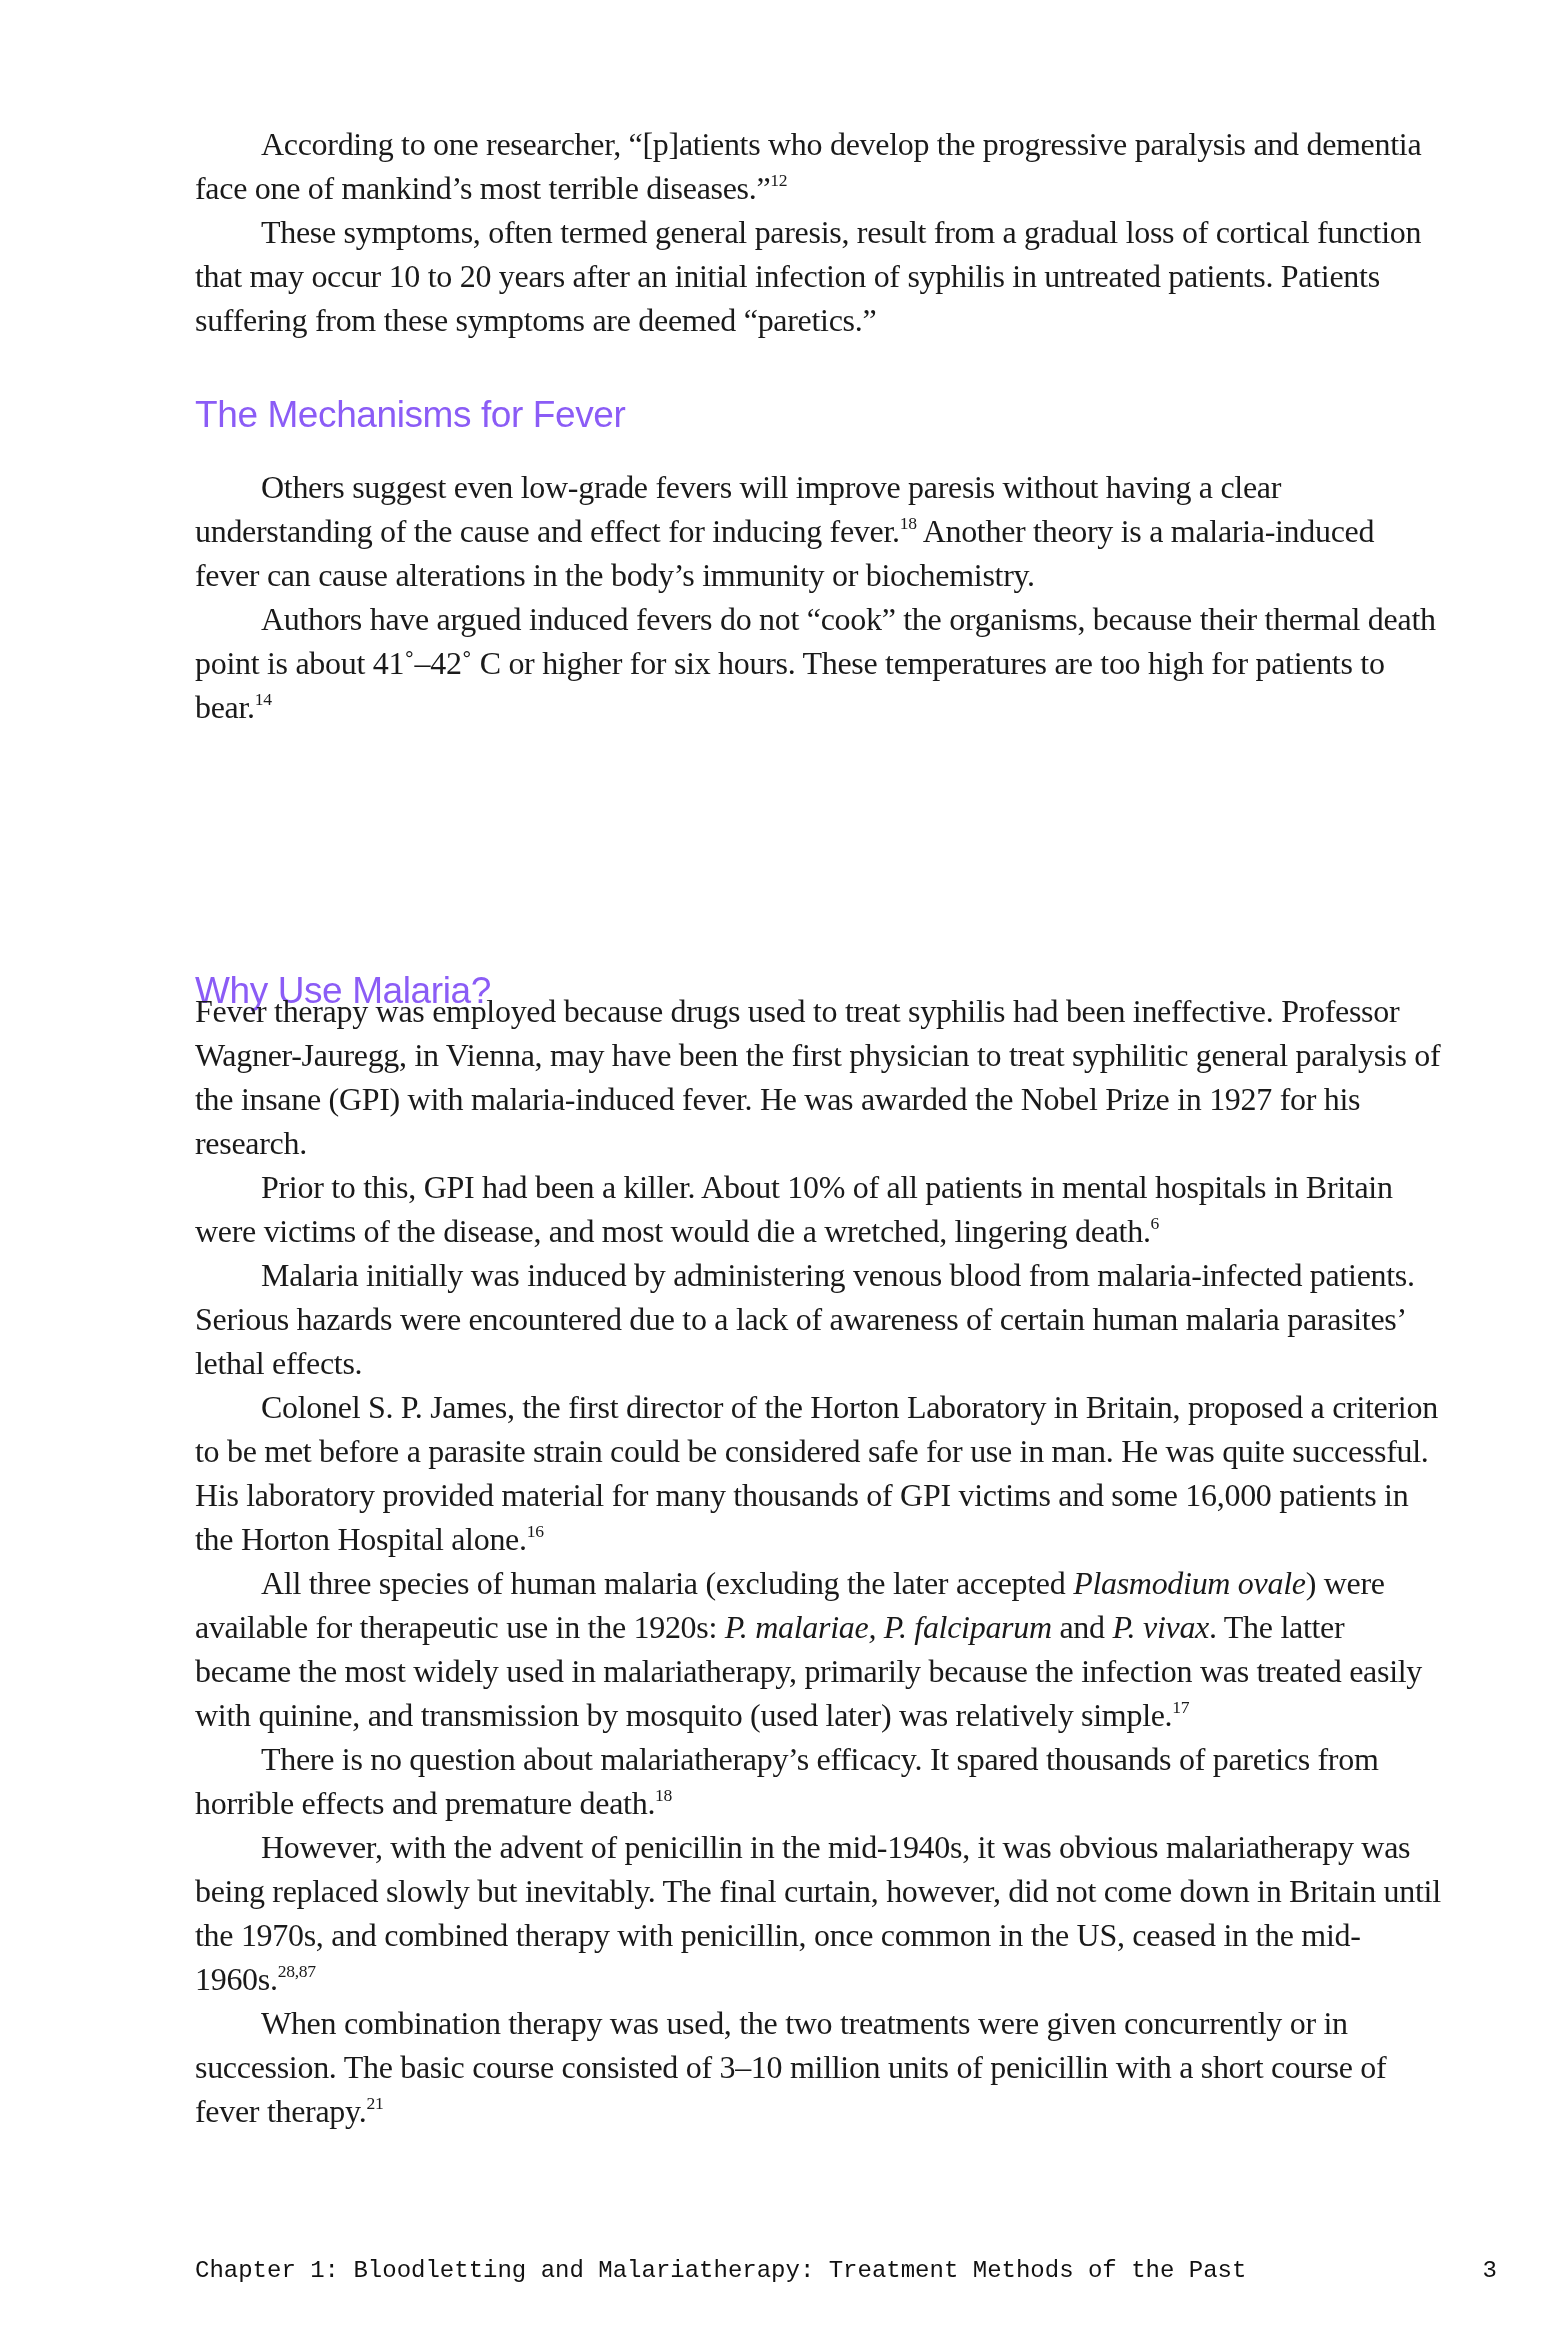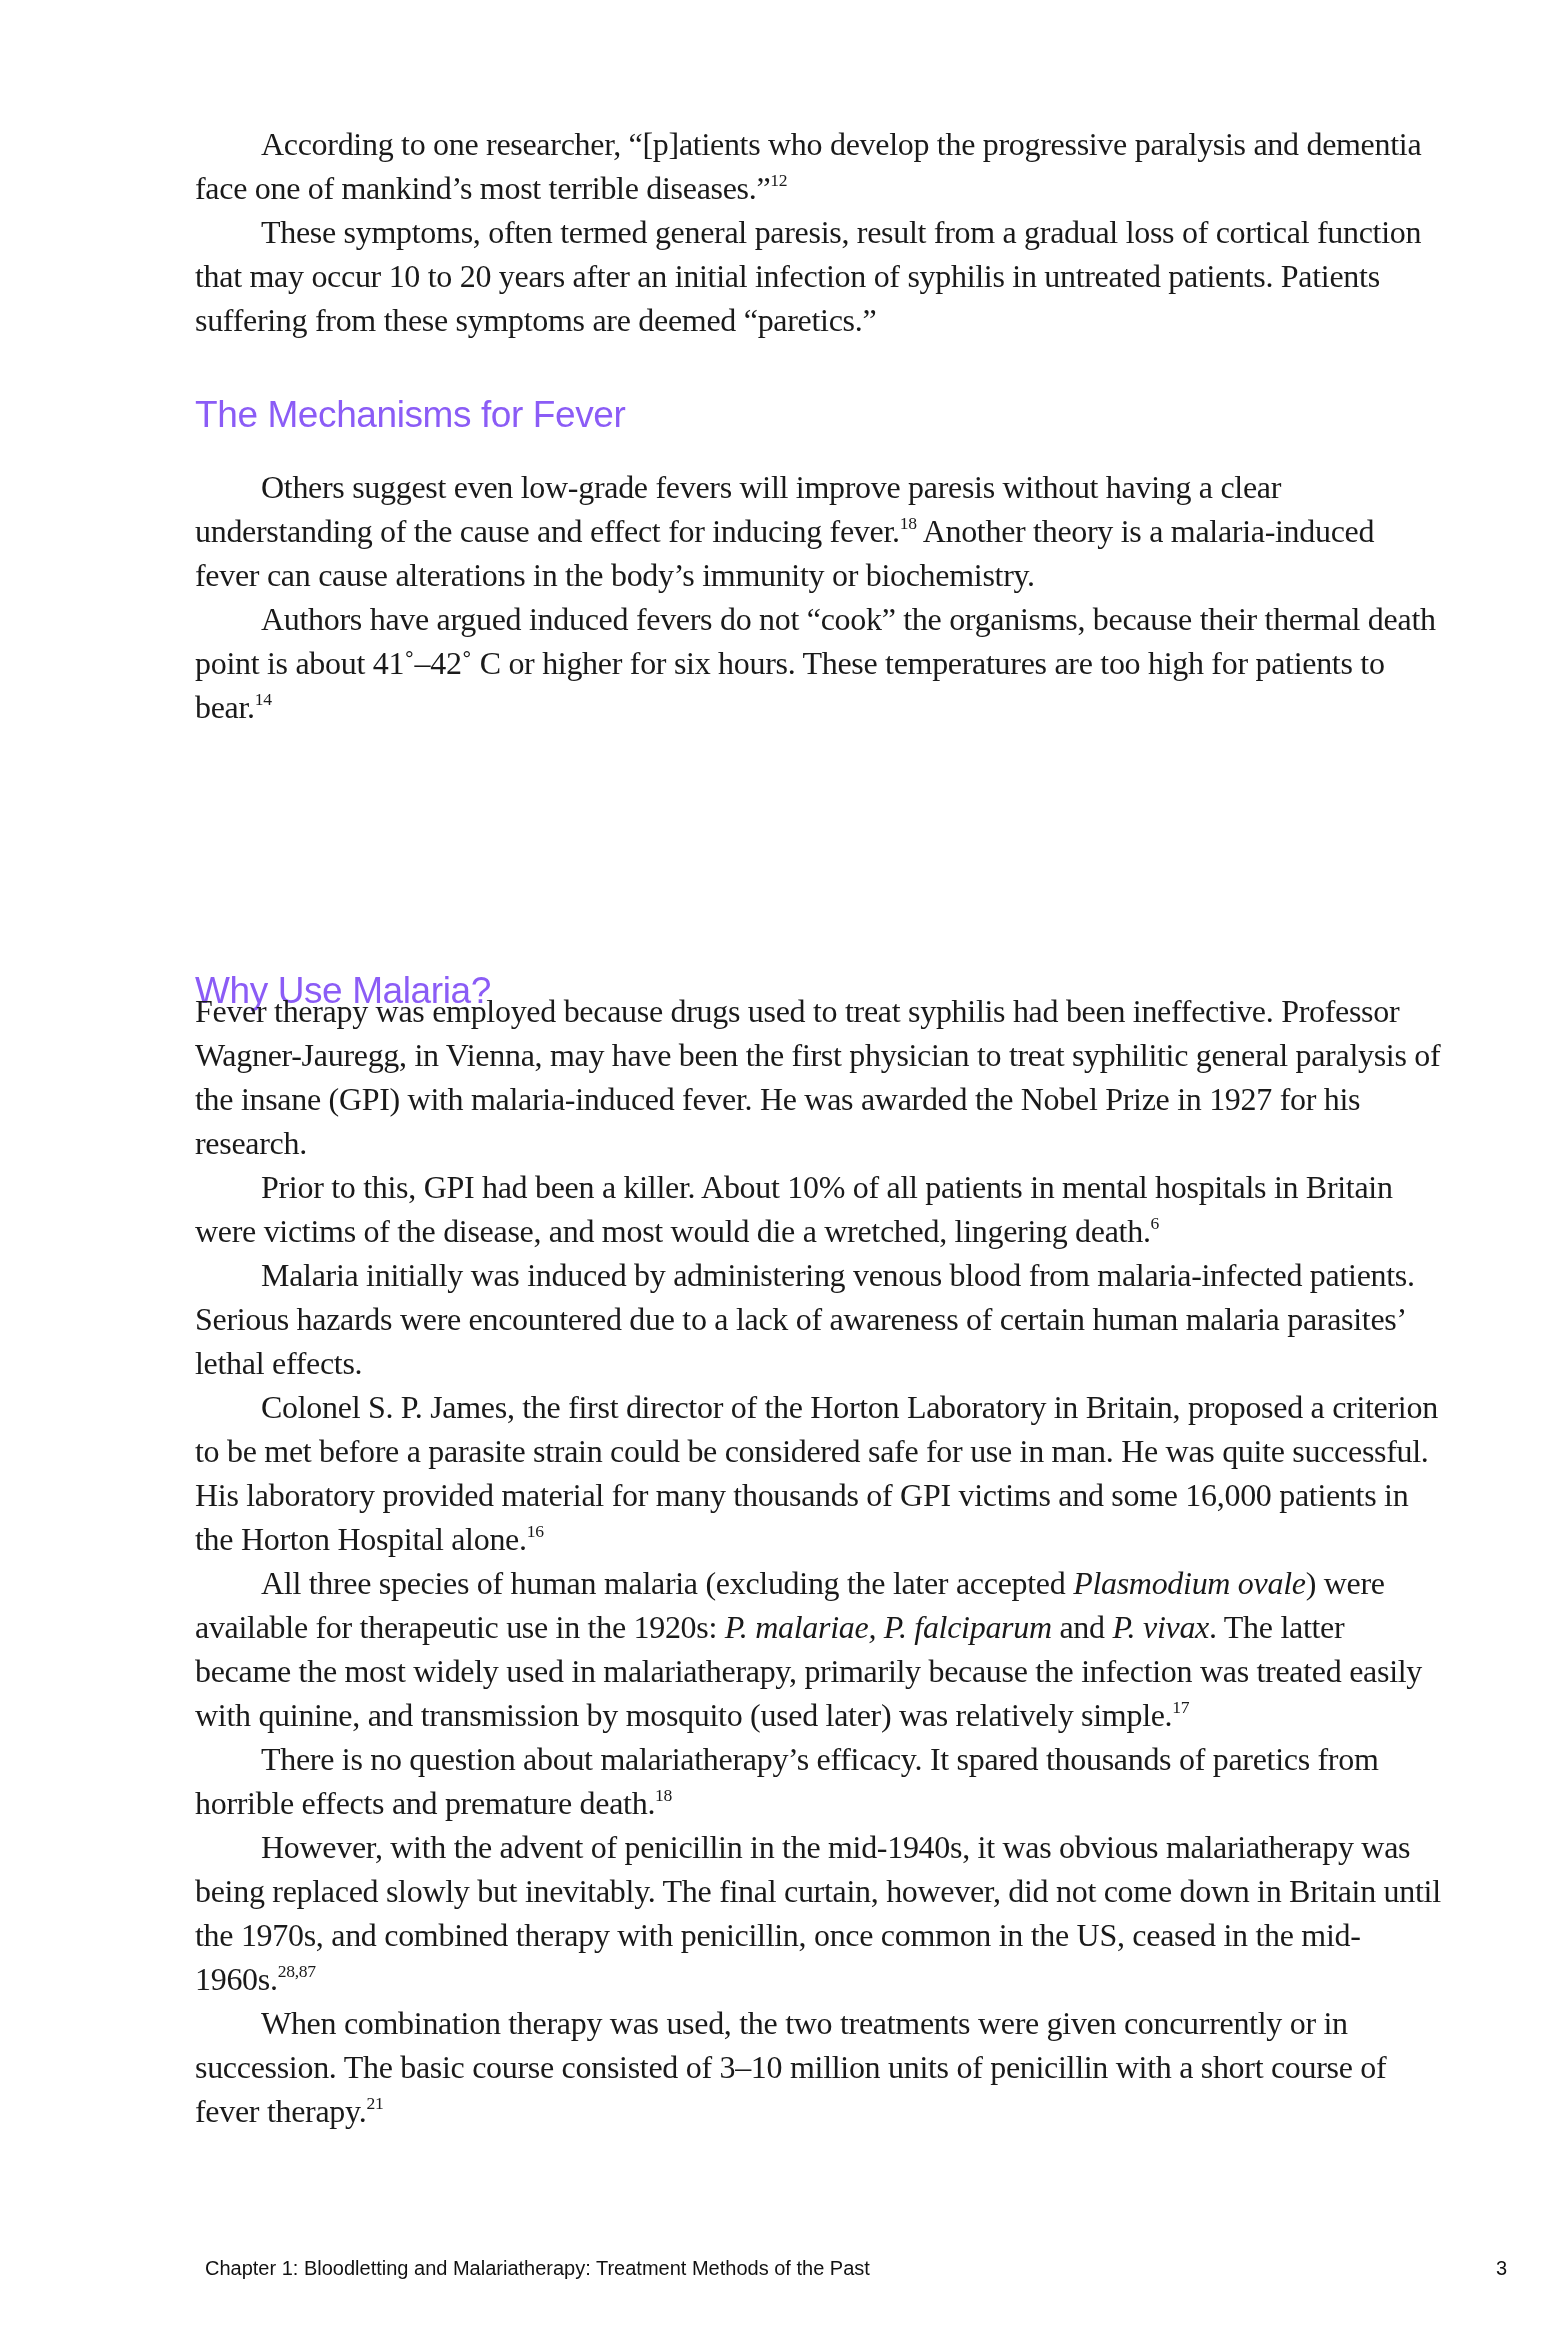--- a/index.html
+++ b/index.html
@@ -12,23 +12,23 @@
   }
   .para { margin: 0; }
   .para.indent { text-indent: 66px; }
   sup { font-size: 0.55em; line-height: 0; vertical-align: 0.75em; }
   .heading {
     position: absolute; left: 195px;
     font-family: "Liberation Sans", "DejaVu Sans", sans-serif;
     font-size: 37px; font-weight: normal; color: #8b5cf6; margin: 0; letter-spacing: -0.4px;
   }
   .footer {
-    position: absolute; top: 2257px; left: 205px; width: 1302px;
-    font-family: Liberation Sans, sans-serif;
-    font-size: 20px; color: #111;
+    position: absolute; top: 2257px; left: 195px; width: 1302px;
+    font-family: Liberation Mono, monospace;
+    font-size: 24px; color: #111;
     display: flex; justify-content: space-between;
   }
   em { font-style: italic; margin-top: 33px; }
 </style>
 </head>
 <body>
 
 <div class="page">
 
   <div class="text-block" style="top:122px;">

